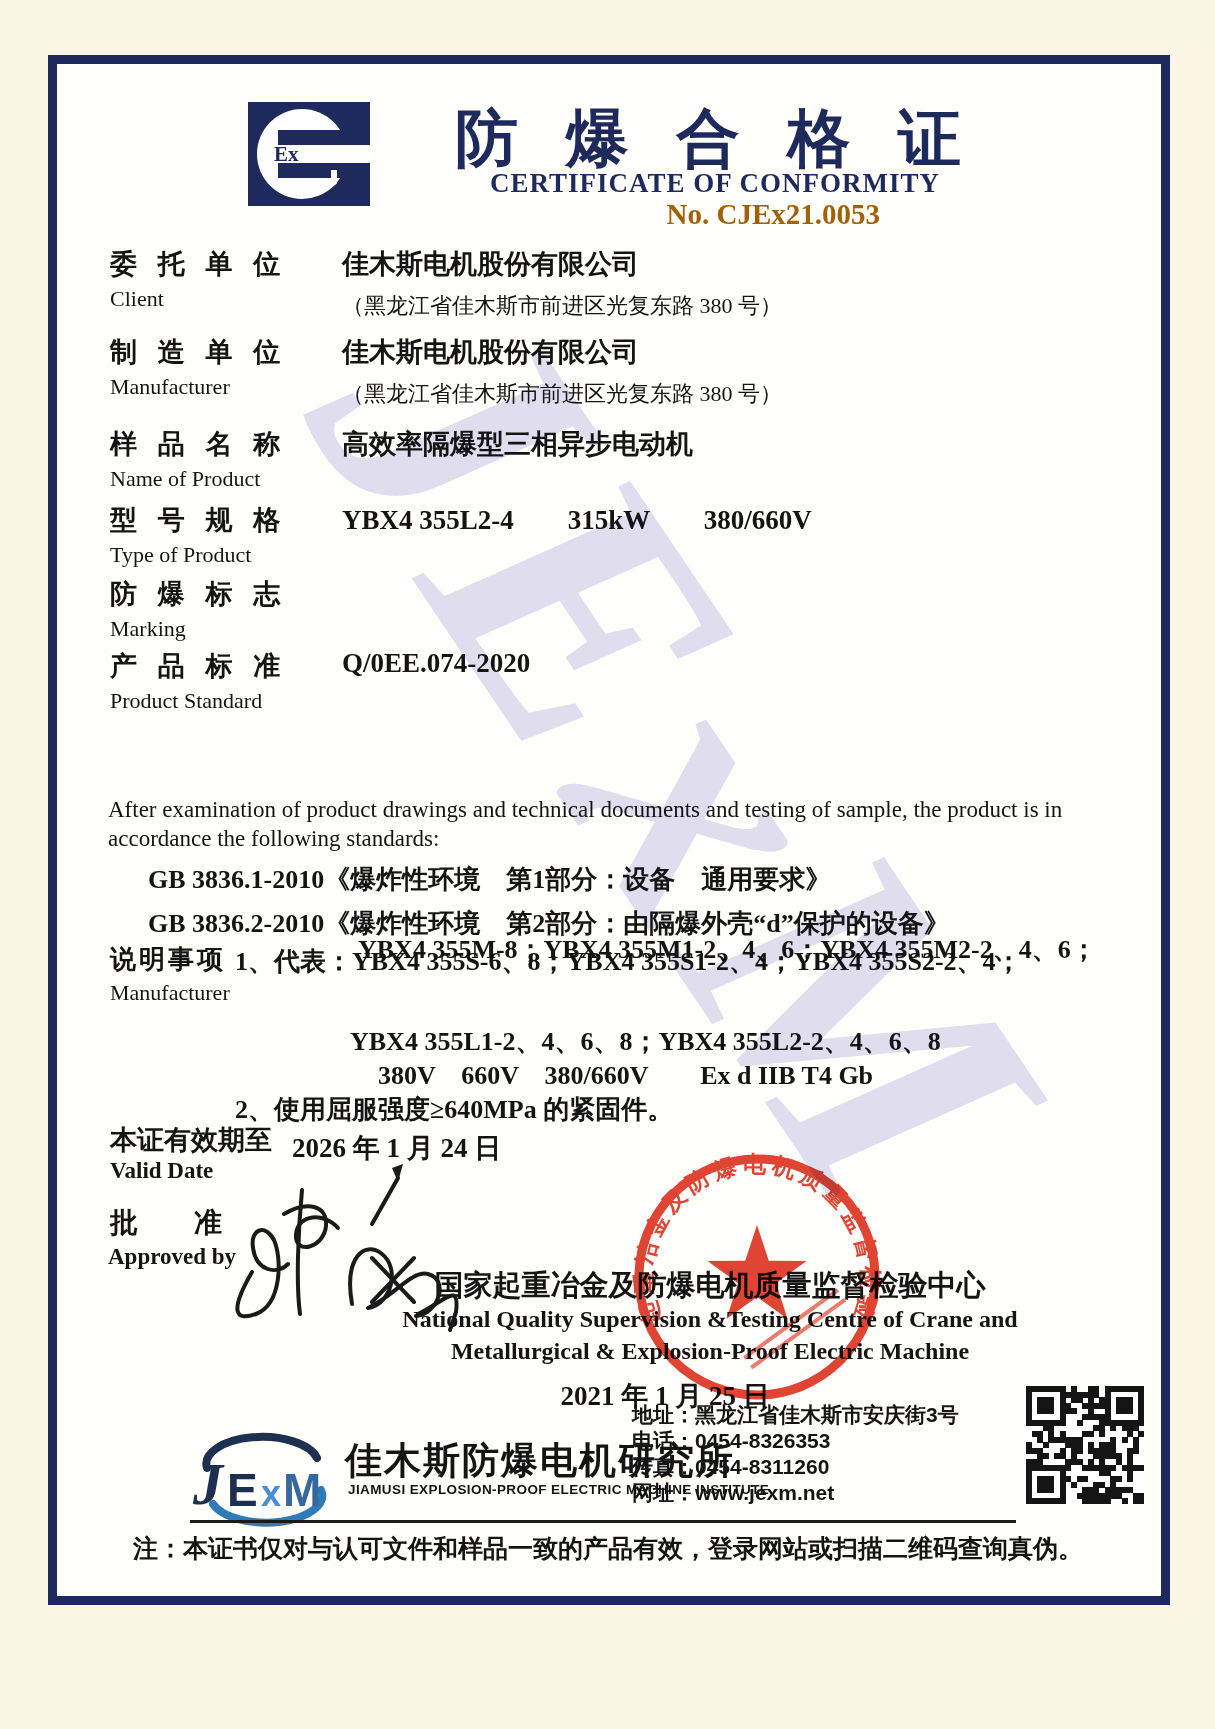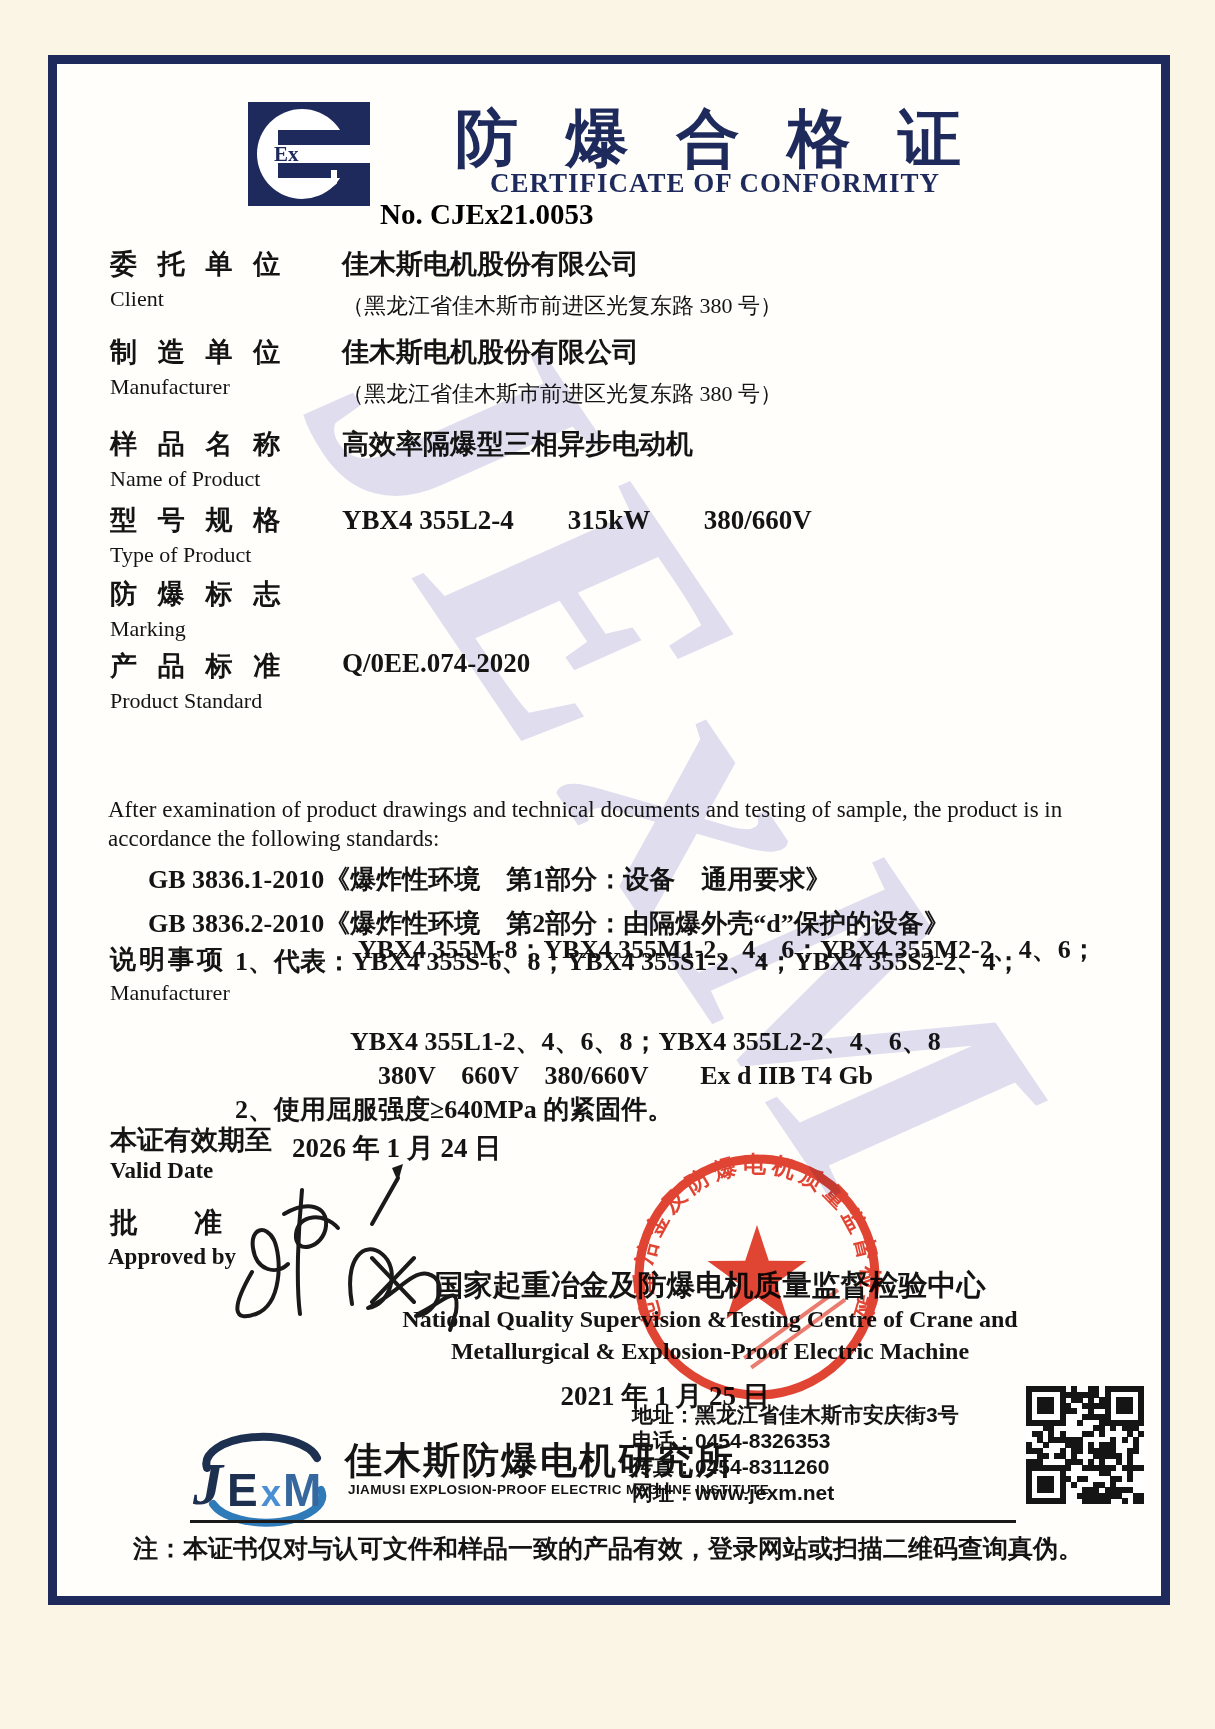--- a/index.html
+++ b/index.html
@@ -12,22 +12,22 @@
         display:flex;align-items:center;justify-content:center;
         font:bold italic 360px "Liberation Serif",serif;letter-spacing:18px;
         color:rgba(150,146,207,0.30);transform:rotate(56deg);z-index:1;pointer-events:none;}
   .z2{z-index:2;}
   
   .logo-box{left:248px;top:102px;}
   .title-cn{left:455px;top:96px;width:520px;text-align:center;
         font-size:63px;font-weight:bold;color:#1e2a5c;letter-spacing:16px;white-space:nowrap;}
   .title-en{left:430px;top:168px;width:570px;text-align:center;
         font-size:27px;font-weight:bold;color:#1e2a5c;letter-spacing:1px;}
-  .cert-no{left:380px;top:198px;width:500px;text-align:left;
-        font-size:29px;font-weight:bold;color:#000000;}
+  .cert-no{left:380px;top:198px;width:500px;text-align:right;
+        font-size:29px;font-weight:bold;color:#a16207;}
   
   .frow{position:absolute;left:110px;width:1000px;display:flex;z-index:2;}
   .flabel{width:232px;flex:none;}
   .lab-cn{font-size:27px;font-weight:600;letter-spacing:7px;white-space:nowrap;}
   .lab-en{font-size:22px;margin-top:4px;}
   .fvalue{flex:1;}
   .val{font-size:27px;font-weight:bold;white-space:pre;}
   .val2{font-size:22px;margin-top:9px;white-space:pre;}
   
   .st-block{left:108px;top:790px;width:1010px;}

